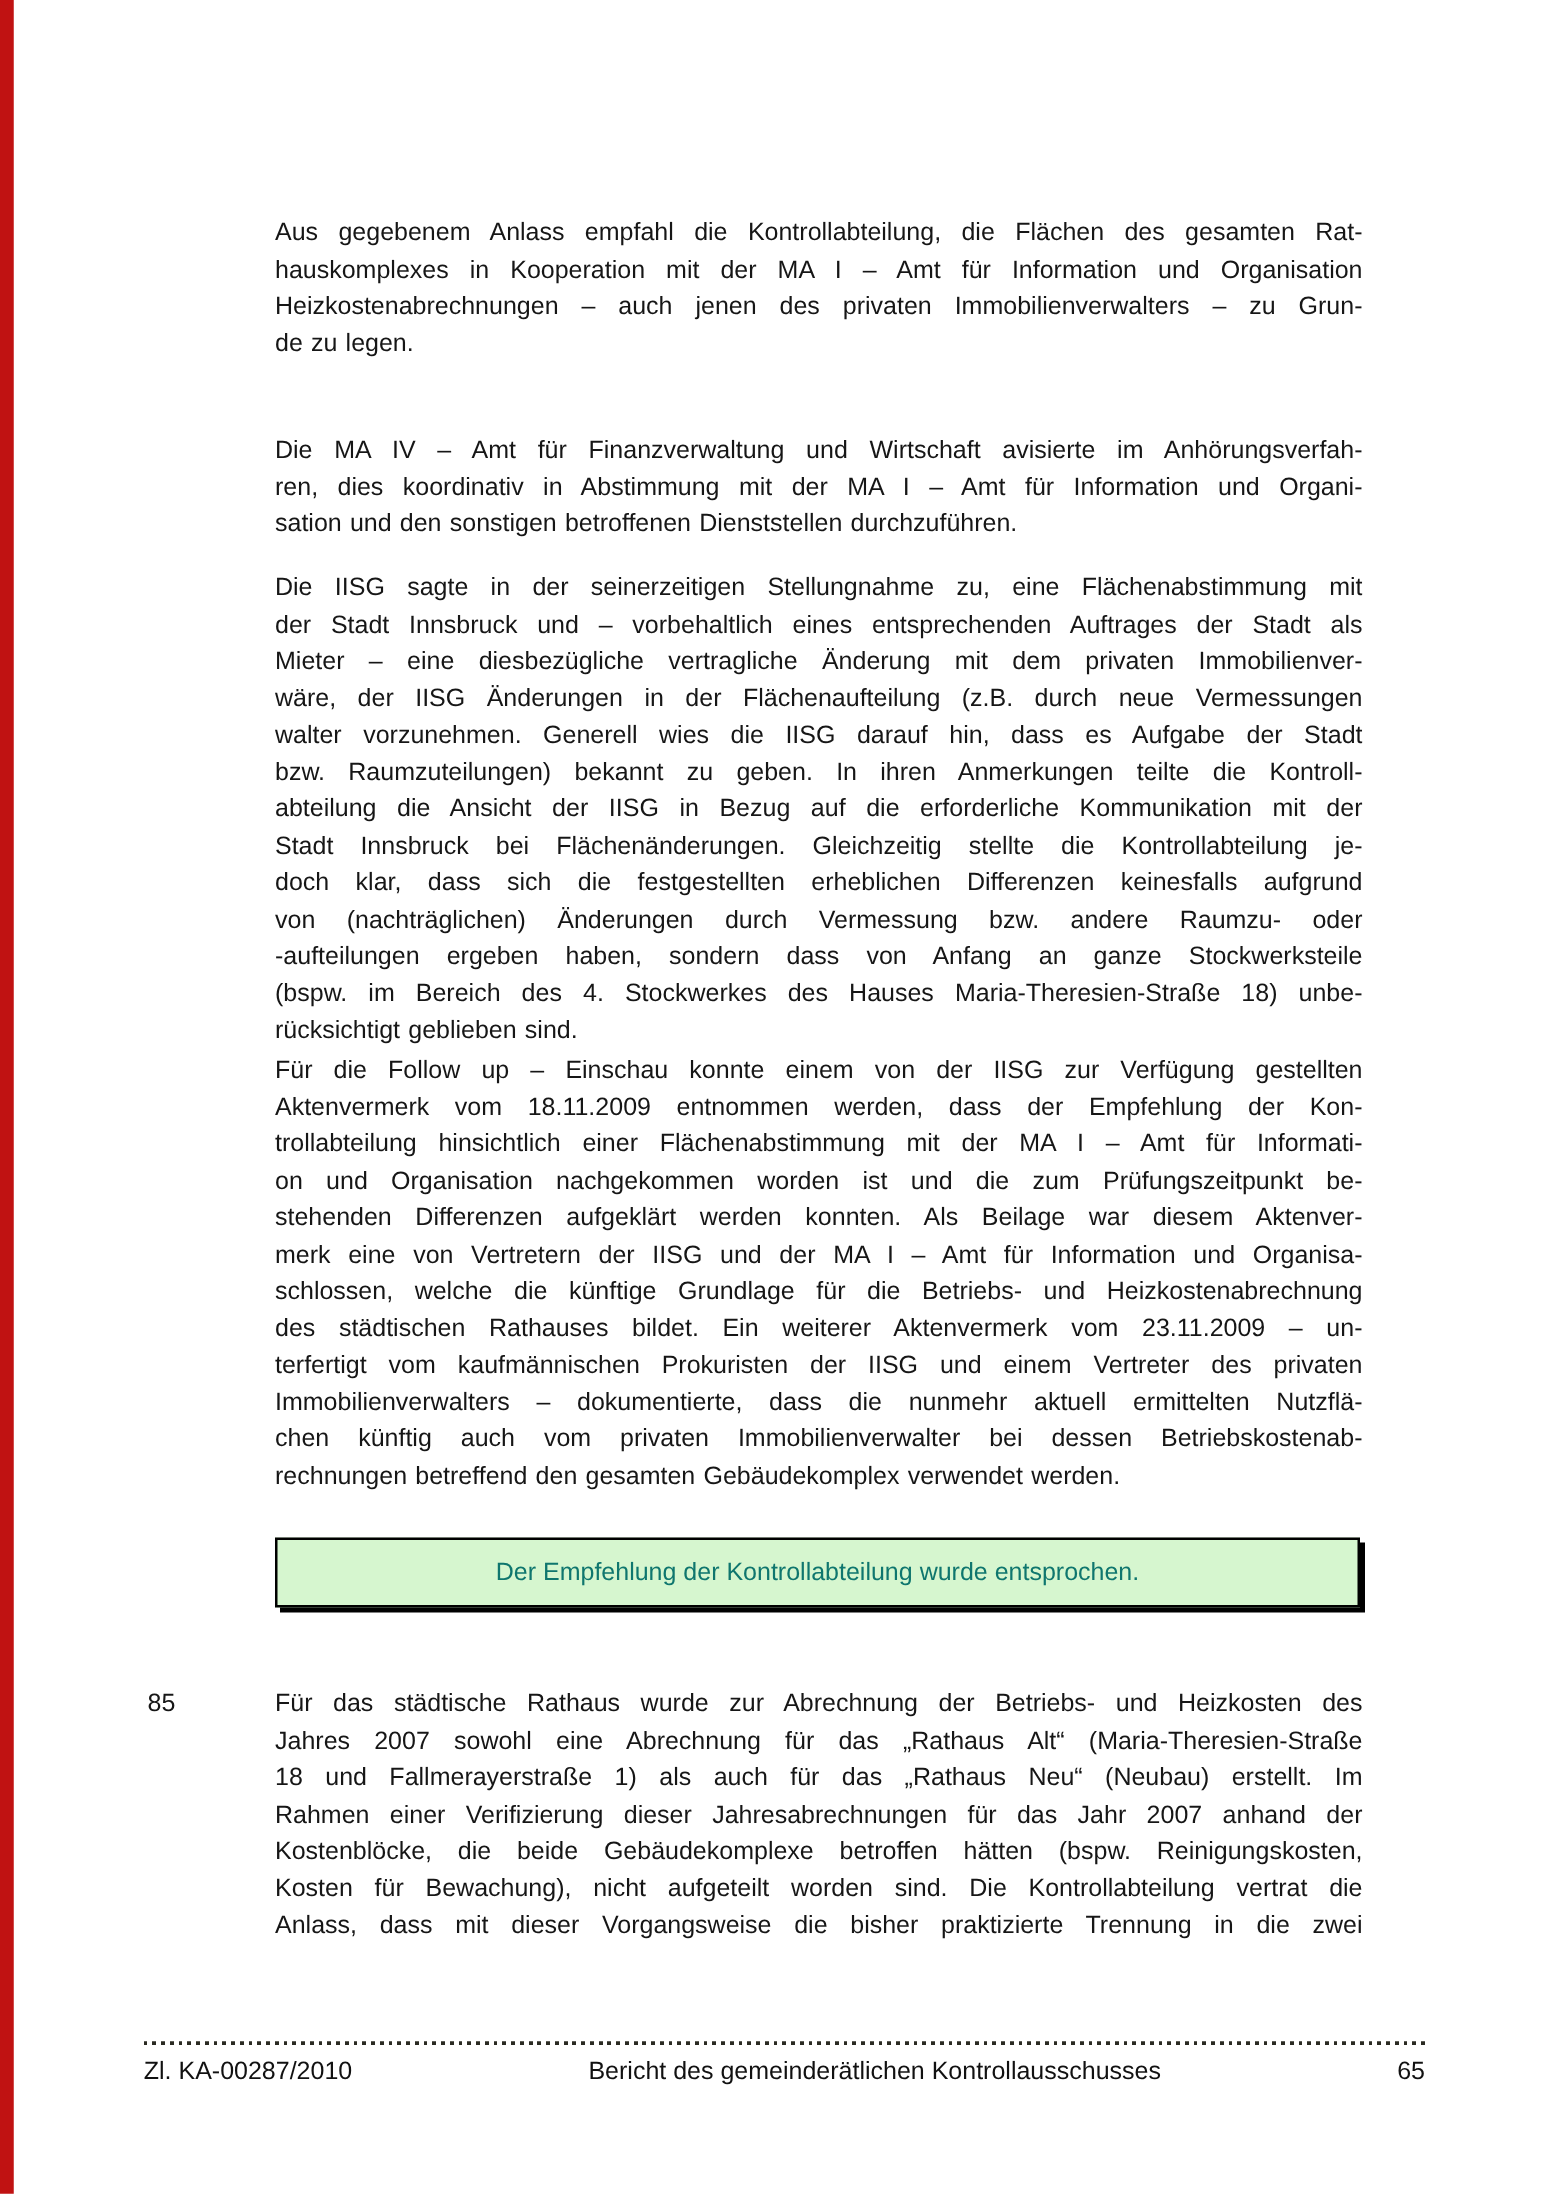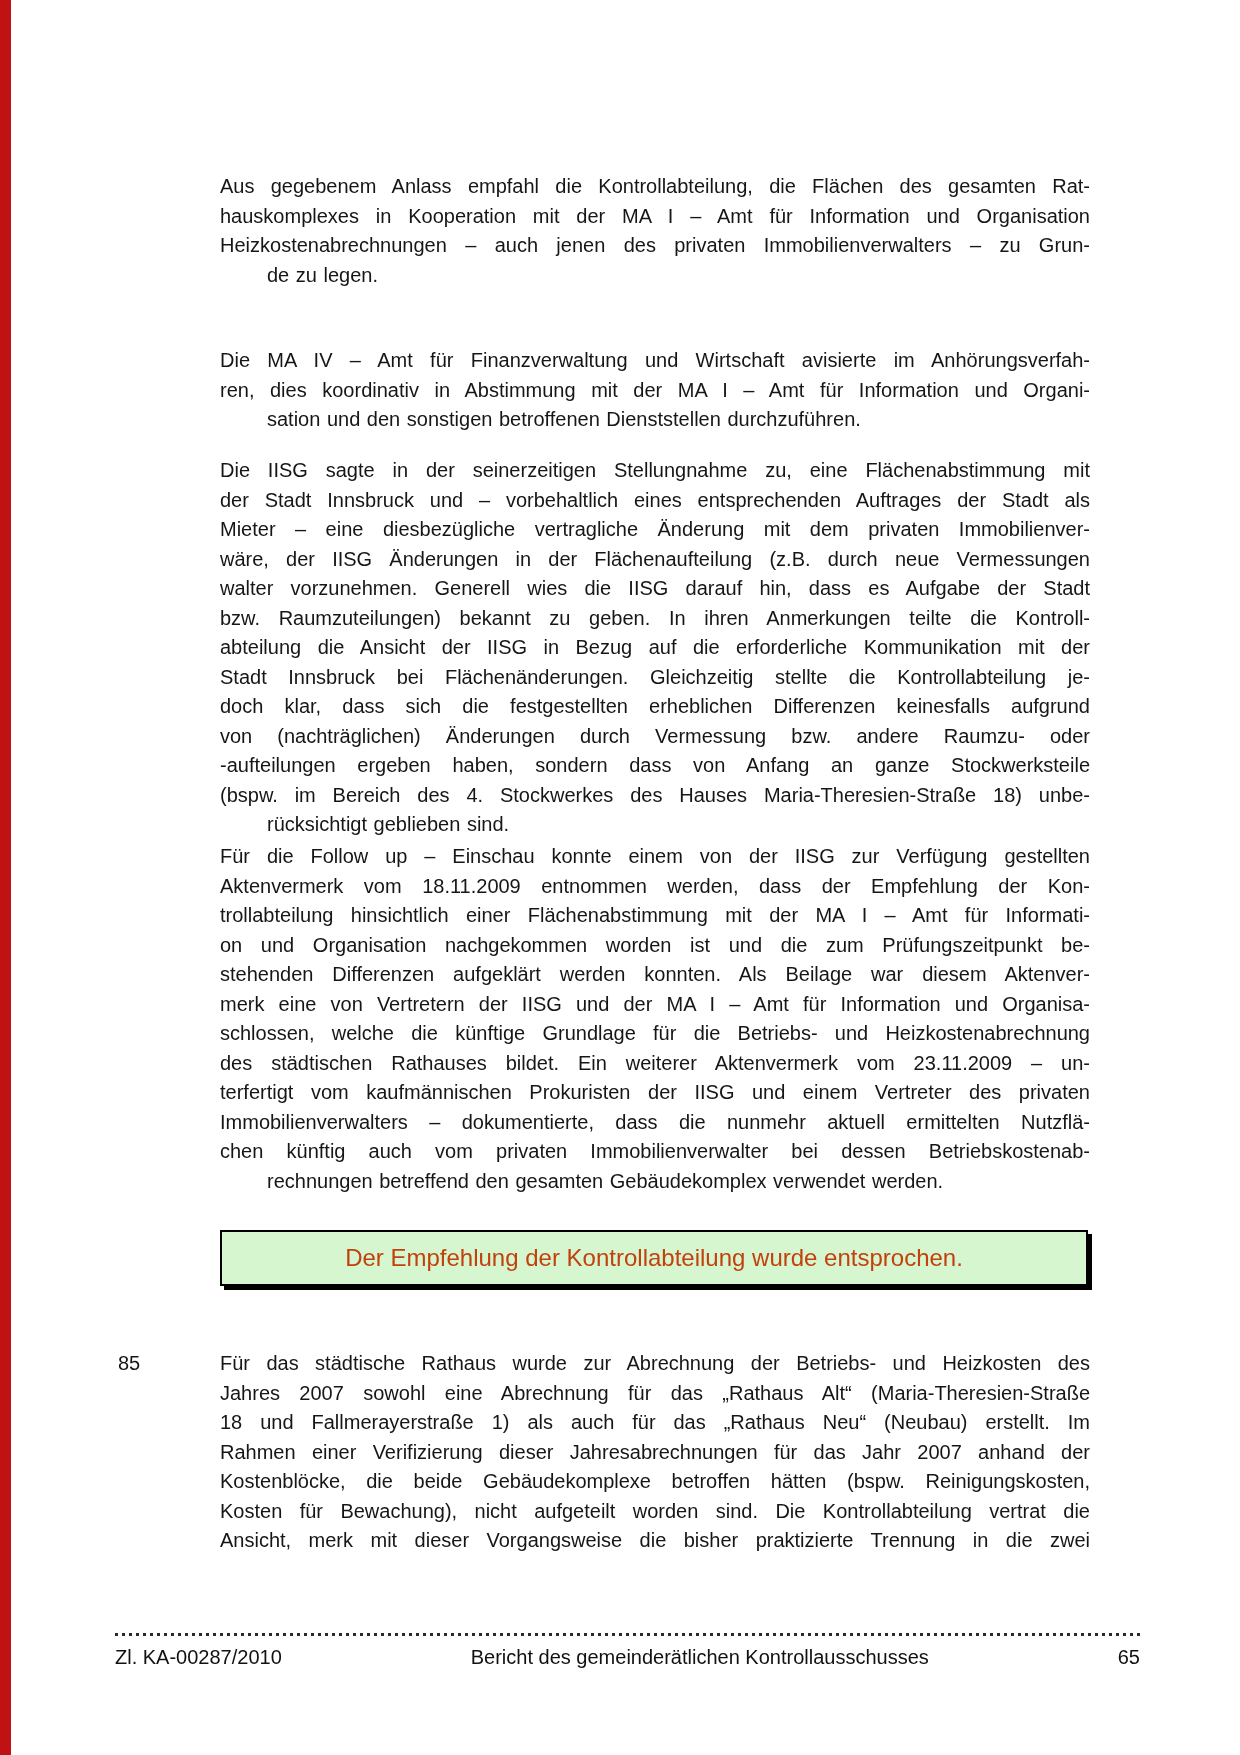--- a/index.html
+++ b/index.html
@@ -10,27 +10,27 @@
   .edge-bar{position:absolute;left:0;top:0;width:11px;height:1755px;}
   .para{position:absolute;left:220px;width:870px;}
   #p1{top:172px}
   #p2{top:346px}
   #p3{top:456px}
   #p4{top:842px}
   .line{
     font-size:20px;line-height:29.5px;height:29.5px;overflow:hidden;
     text-align:justify;text-align-last:justify;word-spacing:1px;
   }
-  .line.natural{text-align:center;text-align-last:left;margin-left:47px;}
+  .line.natural{text-align:center;text-align-last:left;}
   .rec-box{
     position:absolute;left:220px;top:1230px;width:864px;height:52px;
     border:2px solid #000;box-shadow:4px 4px 0 #000;
     display:flex;align-items:center;justify-content:center;
   }
-  .rec-box .box-text{font-size:24px;color:#c2410c;}
+  .rec-box .box-text{font-size:20px;color:#0f766e;}
   .sec-num{position:absolute;left:118px;top:1349px;font-size:20px;line-height:29.5px;}
   #sec85{position:absolute;left:220px;top:1349px;width:870px;}
   .footer-rule{
     position:absolute;left:115px;top:1633px;width:1025px;height:3px;
     background:repeating-linear-gradient(to right,#2a2a22 0 3px,transparent 3px 7px);
   }
   .footer-row{
     position:absolute;left:115px;top:1644px;width:1025px;
     display:flex;justify-content:space-between;align-items:flex-start;
     font-size:20px;line-height:26px;color:#111;gap:38px;
@@ -87,21 +87,21 @@
 </div>
 
 <div class="sec-num">85</div>
 <div class="para" id="sec85">
     <div class="line">Für das städtische Rathaus wurde zur Abrechnung der Betriebs- und Heizkosten des</div>
     <div class="line">Jahres 2007 sowohl eine Abrechnung für das „Rathaus Alt“ (Maria-Theresien-Straße</div>
     <div class="line">18 und Fallmerayerstraße 1) als auch für das „Rathaus Neu“ (Neubau) erstellt. Im</div>
     <div class="line">Rahmen einer Verifizierung dieser Jahresabrechnungen für das Jahr 2007 anhand der</div>
     <div class="line">Kostenblöcke, die beide Gebäudekomplexe betroffen hätten (bspw. Reinigungskosten,</div>
     <div class="line">Kosten für Bewachung), nicht aufgeteilt worden sind. Die Kontrollabteilung vertrat die</div>
-    <div class="line">Ansicht, merk mit dieser Vorgangsweise die bisher praktizierte Trennung in die zwei</div>
+    <div class="line">Anlass, dass mit dieser Vorgangsweise die bisher praktizierte Trennung in die zwei</div>
   </div>
 
 <div class="footer-rule"></div>
 <div class="footer-row">
   <span>Zl. KA-00287/2010</span>
   <span>Bericht des gemeinderätlichen Kontrollausschusses</span>
   <span>65</span>
 </div>
 
 </body></html>

